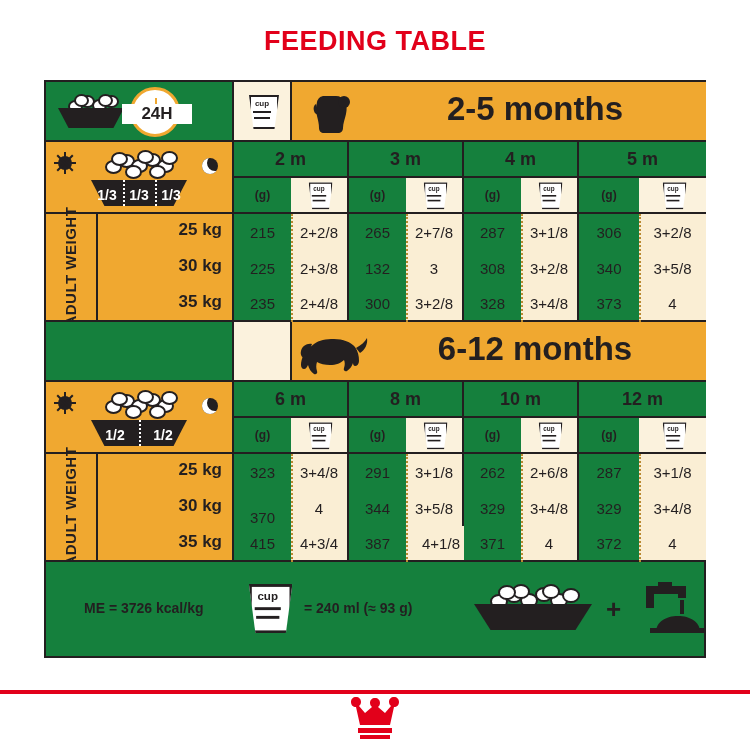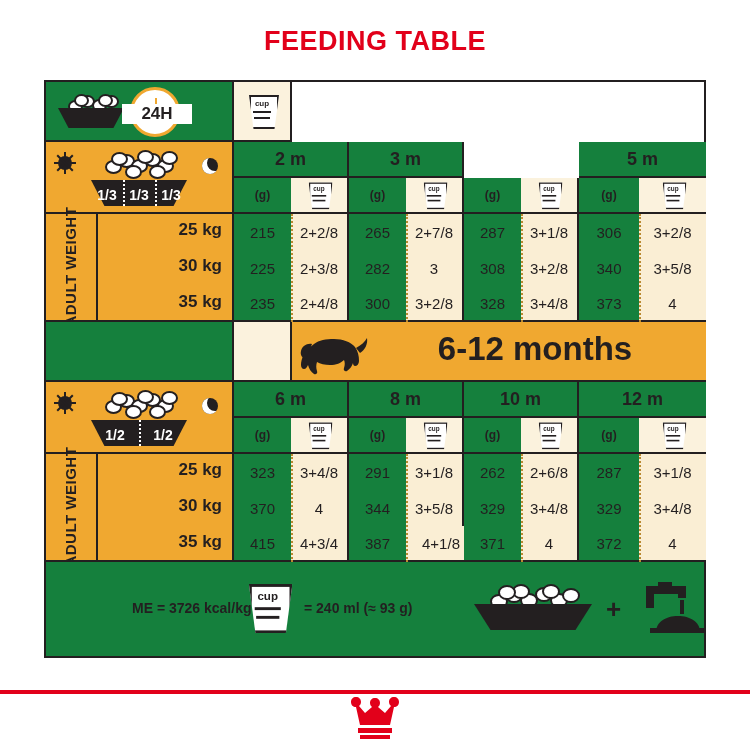--- a/index.html
+++ b/index.html
@@ -109,21 +109,21 @@
     clip-path:polygon(0 0,100% 0,86% 100%,14% 100%);
   }
   .pb-pile{position:absolute;left:12px;top:0;width:72px;height:26px;}
   .pb-pile span{position:absolute;width:13px;height:10px;border:2px solid #231f20;border-radius:50%;background:#fff;}
   .pb-fr{position:absolute;bottom:3px;left:0;width:96px;display:flex;}
   .pb-fr div{flex:1;text-align:center;font-size:14px;font-weight:bold;color:#fff;}
   .dash{position:absolute;top:0;width:0;border-left:2px dotted #fff;height:26px;}
 
   
   .dotcol{position:absolute;top:0;bottom:0;border-left:2px dotted #b9892f;}
-  .me{font-size:14px;font-weight:bold;margin-left:48px;}
+  .me{font-size:14px;font-weight:bold;}
   .mlabel{font-size:14px;font-weight:bold;}
 
   .bigbowl{position:relative;width:118px;height:46px;}
   .bigbowl .b{
     position:absolute;left:0;bottom:0;width:118px;height:26px;background:#231f20;
     clip-path:polygon(0 0,100% 0,86% 100%,14% 100%);
   }
   .bigbowl .p{position:absolute;left:14px;top:0;width:90px;height:24px;}
   .bigbowl .p span{position:absolute;width:14px;height:11px;border:2px solid #231f20;border-radius:50%;background:#fff;}
   .plus{font-size:26px;font-weight:bold;}
@@ -163,20 +163,31 @@
 
     <div class="cell cream bd-r bd-b ctr" style="left:188px;top:0;width:58px;height:60px;">
       <div class="cupicon">
         <div class="body"></div>
         <div class="lbl">cup</div>
         <div class="ln" style="top:16px;"></div>
         <div class="ln" style="top:22px;left:7px;width:16px;"></div>
       </div>
     </div>
 
+    <div class="cell amber bd-b" style="left:246px;top:0;width:414px;height:60px;">
+      <svg class="dog" width="48" height="42" viewBox="0 0 48 42" style="position:absolute;left:18px;top:10px;">
+        <path fill="#231f20" d="M14 4c-3 0-6 2-7 6-1 4-1 9 0 14 1 4 2 8 2 12 0 3 2 5 5 5h14c3 0 5-2 5-5 0-5 2-9 3-14 1-5 1-10-1-13-2-3-5-5-9-5H14z"></path>
+        <path fill="#231f20" d="M6 12c-2 1-3 4-2 7 1 3 3 4 5 3z"></path>
+        <circle fill="#231f20" cx="34" cy="10" r="6"></circle>
+      </svg>
+      <div style="position:absolute;left:78px;top:8px;width:330px;text-align:center;" class="ageband">
+        <b>2-5</b>
+        <span>months</span>
+      </div>
+    </div>
 
     <div class="cell amber bd-r bd-b" style="left:0;top:60px;width:188px;height:72px;">
       <div class="sunmoon">
         <div class="sun">
           <i style="transform:rotate(0deg)"></i>
             <i style="transform:rotate(45deg)"></i>
           <i style="transform:rotate(90deg)"></i>
             <i style="transform:rotate(135deg)"></i>
         </div>
         <div class="moon"></div>
@@ -204,20 +215,23 @@
         </div>
       </div>
     </div>
 
     <div class="cell white bd-b bd-r ctr monthhdr" style="left:188px;top:60px;width:115px;height:36px;">
         <span>2 m</span>
       </div>
     <div class="cell white bd-b bd-r ctr monthhdr" style="left:303px;top:60px;width:115px;height:36px;">
         <span>3 m</span>
       </div>
+    <div class="cell white bd-b bd-r ctr monthhdr" style="left:418px;top:60px;width:115px;height:36px;">
+        <span>4 m</span>
+      </div>
     <div class="cell white bd-b ctr monthhdr" style="left:533px;top:60px;width:127px;height:36px;">
         <span>5 m</span>
       </div>
 
     <div class="cell white bd-b ctr unit" style="left:188px;top:96px;width:57px;height:36px;">
         <span>(g)</span>
       </div>
     <div class="cell cream bd-b bd-r ctr" style="left:245px;top:96px;width:58px;height:36px;">
       <div class="cupicon" style="transform:scale(.8)">
         <div class="body"></div>
@@ -297,21 +311,21 @@
         <span>3+2/8</span>
       </div>
 
     <div class="cell white ctr num" style="left:188px;top:168px;width:57px;height:36px;">
         <span>225</span>
       </div>
     <div class="cell cream2 bd-r ctr num" style="left:245px;top:168px;width:58px;height:36px;">
         <span>2+3/8</span>
       </div>
     <div class="cell white ctr num" style="left:303px;top:168px;width:57px;height:36px;">
-        <span>282</span>
+        <span>132</span>
       </div>
     <div class="cell cream2 bd-r ctr num" style="left:360px;top:168px;width:58px;height:36px;">
         <span>3</span>
       </div>
     <div class="cell white ctr num" style="left:418px;top:168px;width:57px;height:36px;">
         <span>308</span>
       </div>
     <div class="cell cream2 bd-r ctr num" style="left:475px;top:168px;width:58px;height:36px;">
         <span>3+2/8</span>
       </div>
@@ -487,21 +501,21 @@
     <div class="cell cream2 bd-r ctr num" style="left:475px;top:372px;width:58px;height:36px;">
         <span>2+6/8</span>
       </div>
     <div class="cell white ctr num" style="left:533px;top:372px;width:60px;height:36px;">
         <span>287</span>
       </div>
     <div class="cell cream2 ctr num" style="left:593px;top:372px;width:67px;height:36px;">
         <span>3+1/8</span>
       </div>
 
-    <div class="cell white ctr num" style="left:188px;top:408px;width:57px;height:36px;">
+    <div class="cell white ctr num" style="left:188px;top:408px;width:57px;height:36px;align-items:flex-end;">
         <span>370</span>
       </div>
     <div class="cell cream2 bd-r ctr num" style="left:245px;top:408px;width:58px;height:36px;">
         <span>4</span>
       </div>
     <div class="cell white ctr num" style="left:303px;top:408px;width:57px;height:36px;">
         <span>344</span>
       </div>
     <div class="cell cream2 bd-r ctr num" style="left:360px;top:408px;width:58px;height:36px;">
         <span>3+5/8</span>

